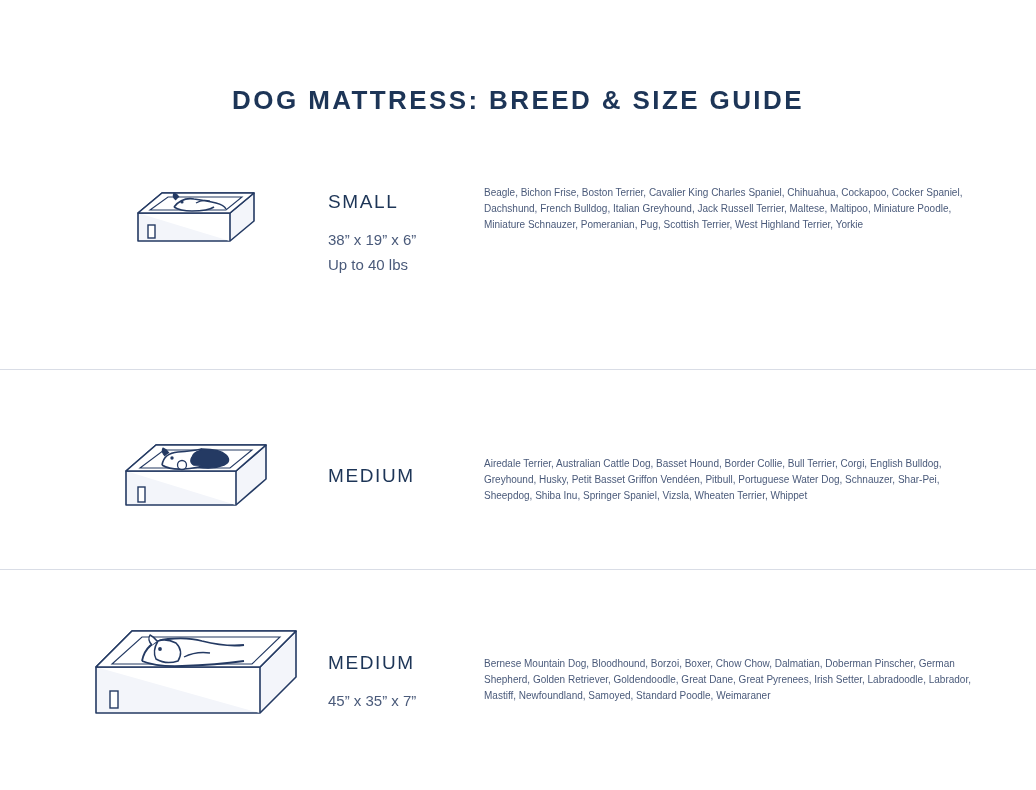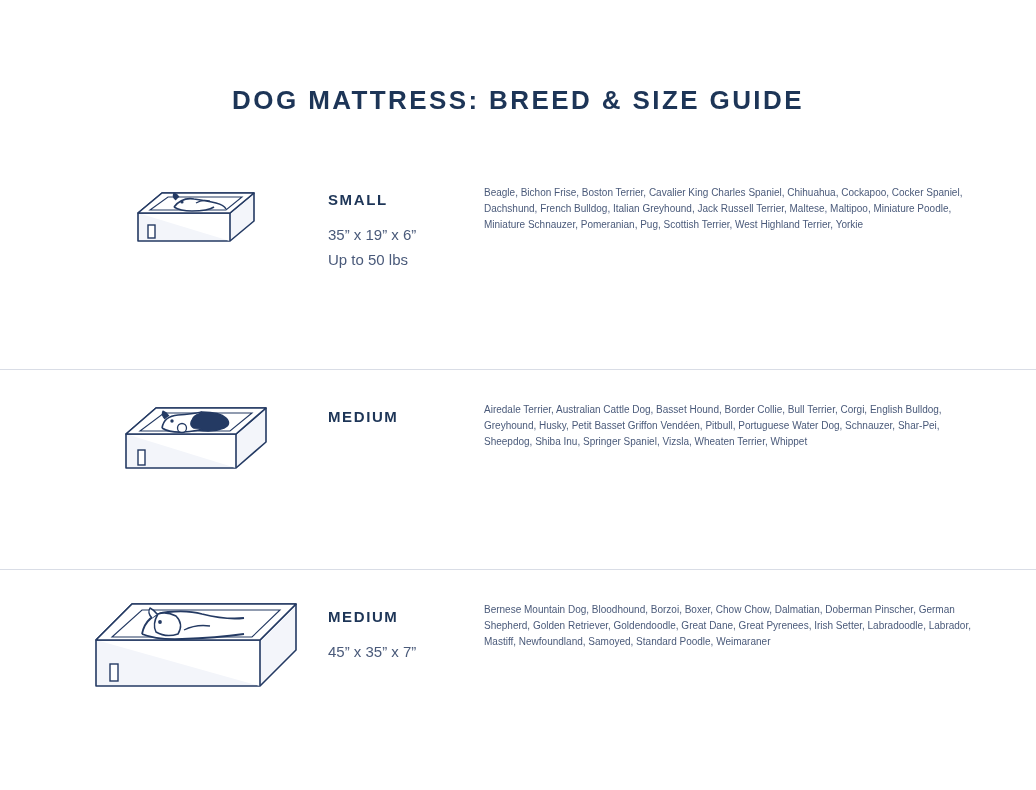--- a/index.html
+++ b/index.html
@@ -35,43 +35,44 @@
   }
   .row {
     display: flex;
     align-items: flex-start;
     padding: 0 64px 0 64px;
     box-sizing: border-box;
     min-height: 200px;
   }
   .row + .row {
     border-top: 1px solid #d9dde6;
-    padding-top: 10px;
+    padding-top: 0;
+    align-items: center;
   }
   .illus-cell {
     width: 264px;
     flex: 0 0 264px;
     display: flex;
     align-items: center;
     justify-content: center;
     padding-top: 8px;
   }
   .spec-cell {
     width: 156px;
     flex: 0 0 156px;
     padding-top: 28px;
   }
   .breeds-cell {
     flex: 1 1 auto;
     padding-top: 22px;
     padding-right: 0px;
   }
   .size-label {
-    font-size: 15px;
-    font-weight: bold;
+    font-size: 19px;
+    font-weight: normal;
     letter-spacing: 1.6px;
     color: #1d3557;
     margin-bottom: 14px;
   }
   .spec-line {
     font-size: 15px;
     color: #4a5a7a;
     line-height: 1.7;
   }
   .breeds-text {
@@ -111,22 +112,22 @@
             <path d="M48 34 q8 -10 20 -8 q14 2 22 4 q8 2 10 6" fill="#ffffff" stroke="#243a63" stroke-width="1.6" stroke-linejoin="round"></path>
             <path d="M48 34 q6 4 18 4 q16 0 22 -4" fill="#ffffff" stroke="#243a63" stroke-width="1.6"></path>
             <circle cx="56" cy="29" r="1.6" fill="#243a63"></circle>
             <path d="M50 27 q-4 -3 -2 -7 q3 1 5 4" fill="#243a63" stroke="#243a63" stroke-width="1.2" stroke-linejoin="round"></path>
             <path d="M70 30 q6 -4 14 -2" fill="none" stroke="#243a63" stroke-width="1.2"></path>
           </svg>
         </span>
       </div>
       <div class="spec-cell">
         <div class="size-label">SMALL</div>
-        <div class="spec-line">35” x 19” x 6”</div>
-        <div class="spec-line">Up to 50 lbs</div>
+        <div class="spec-line">38” x 19” x 6”</div>
+        <div class="spec-line">Up to 40 lbs</div>
       </div>
       <div class="breeds-cell">
         <div class="breeds-text">Beagle, Bichon Frise, Boston Terrier, Cavalier King Charles Spaniel, Chihuahua, Cockapoo, Cocker Spaniel, Dachshund, French Bulldog, Italian Greyhound, Jack Russell Terrier, Maltese, Maltipoo, Miniature Poodle, Miniature Schnauzer, Pomeranian, Pug, Scottish Terrier, West Highland Terrier, Yorkie</div>
       </div>
     </div>
 
     <div class="row md-row">
       <div class="illus-cell">
         <span>
           <svg width="160" height="96" viewBox="0 0 160 96">

